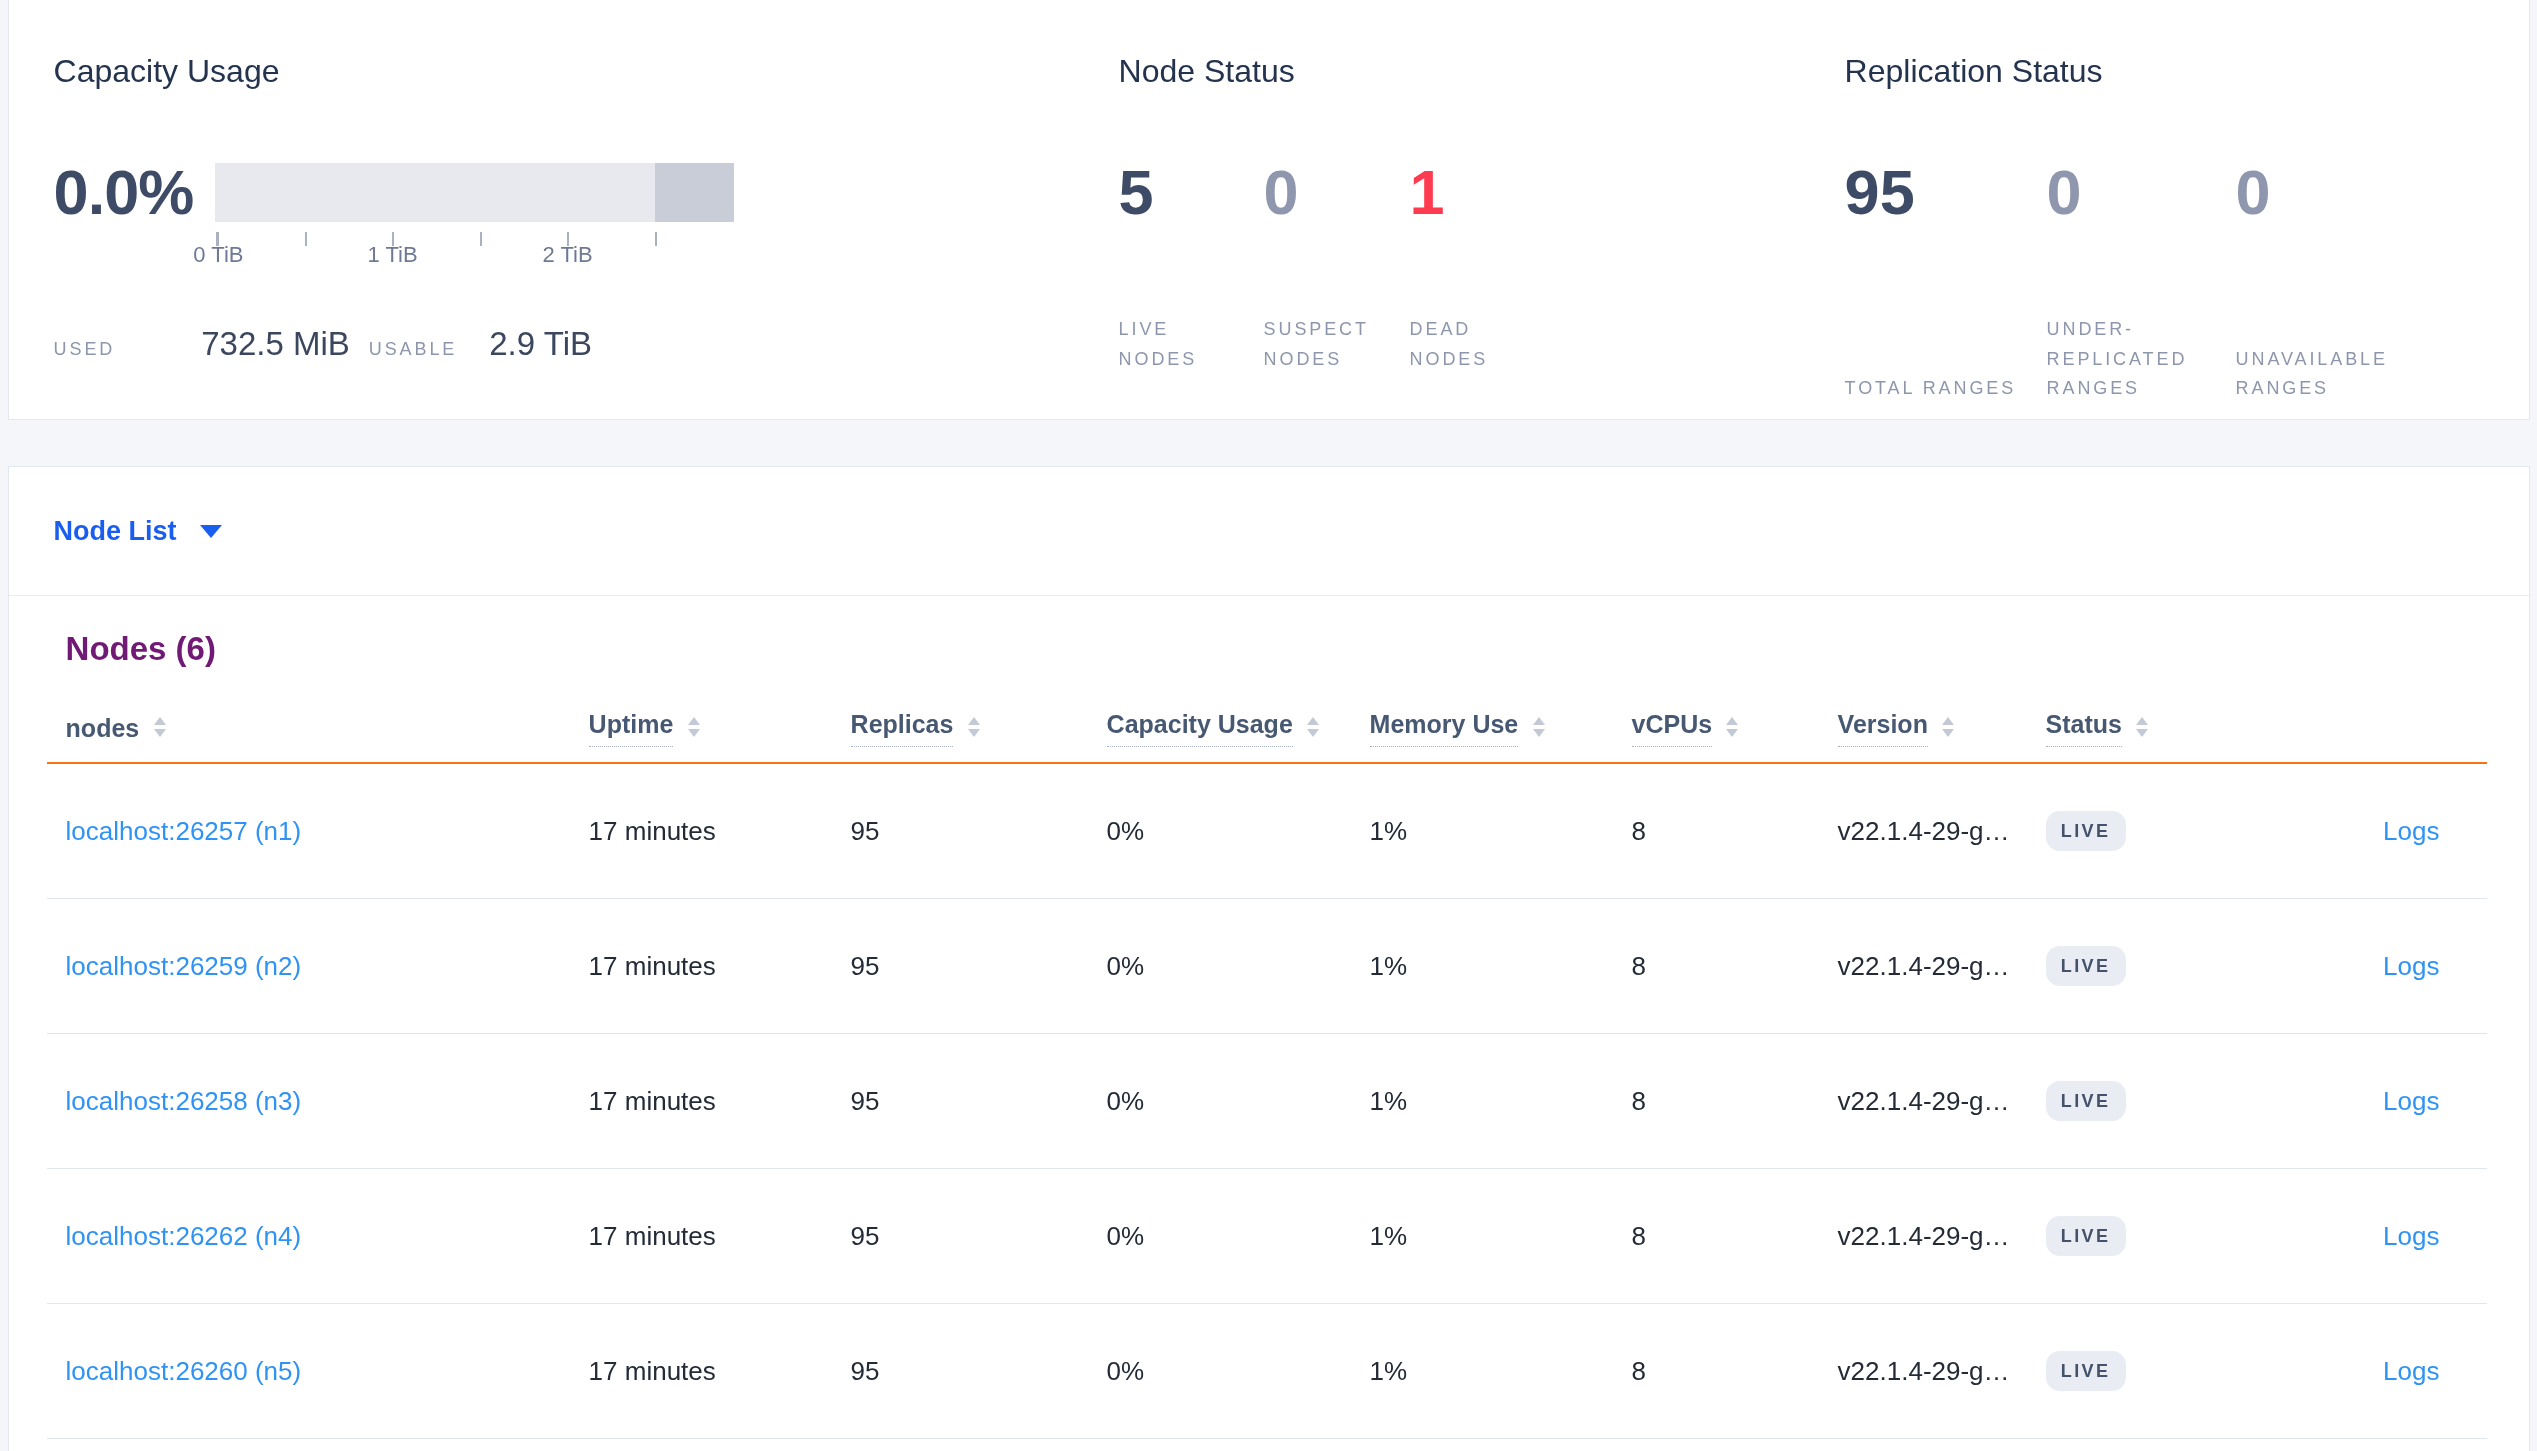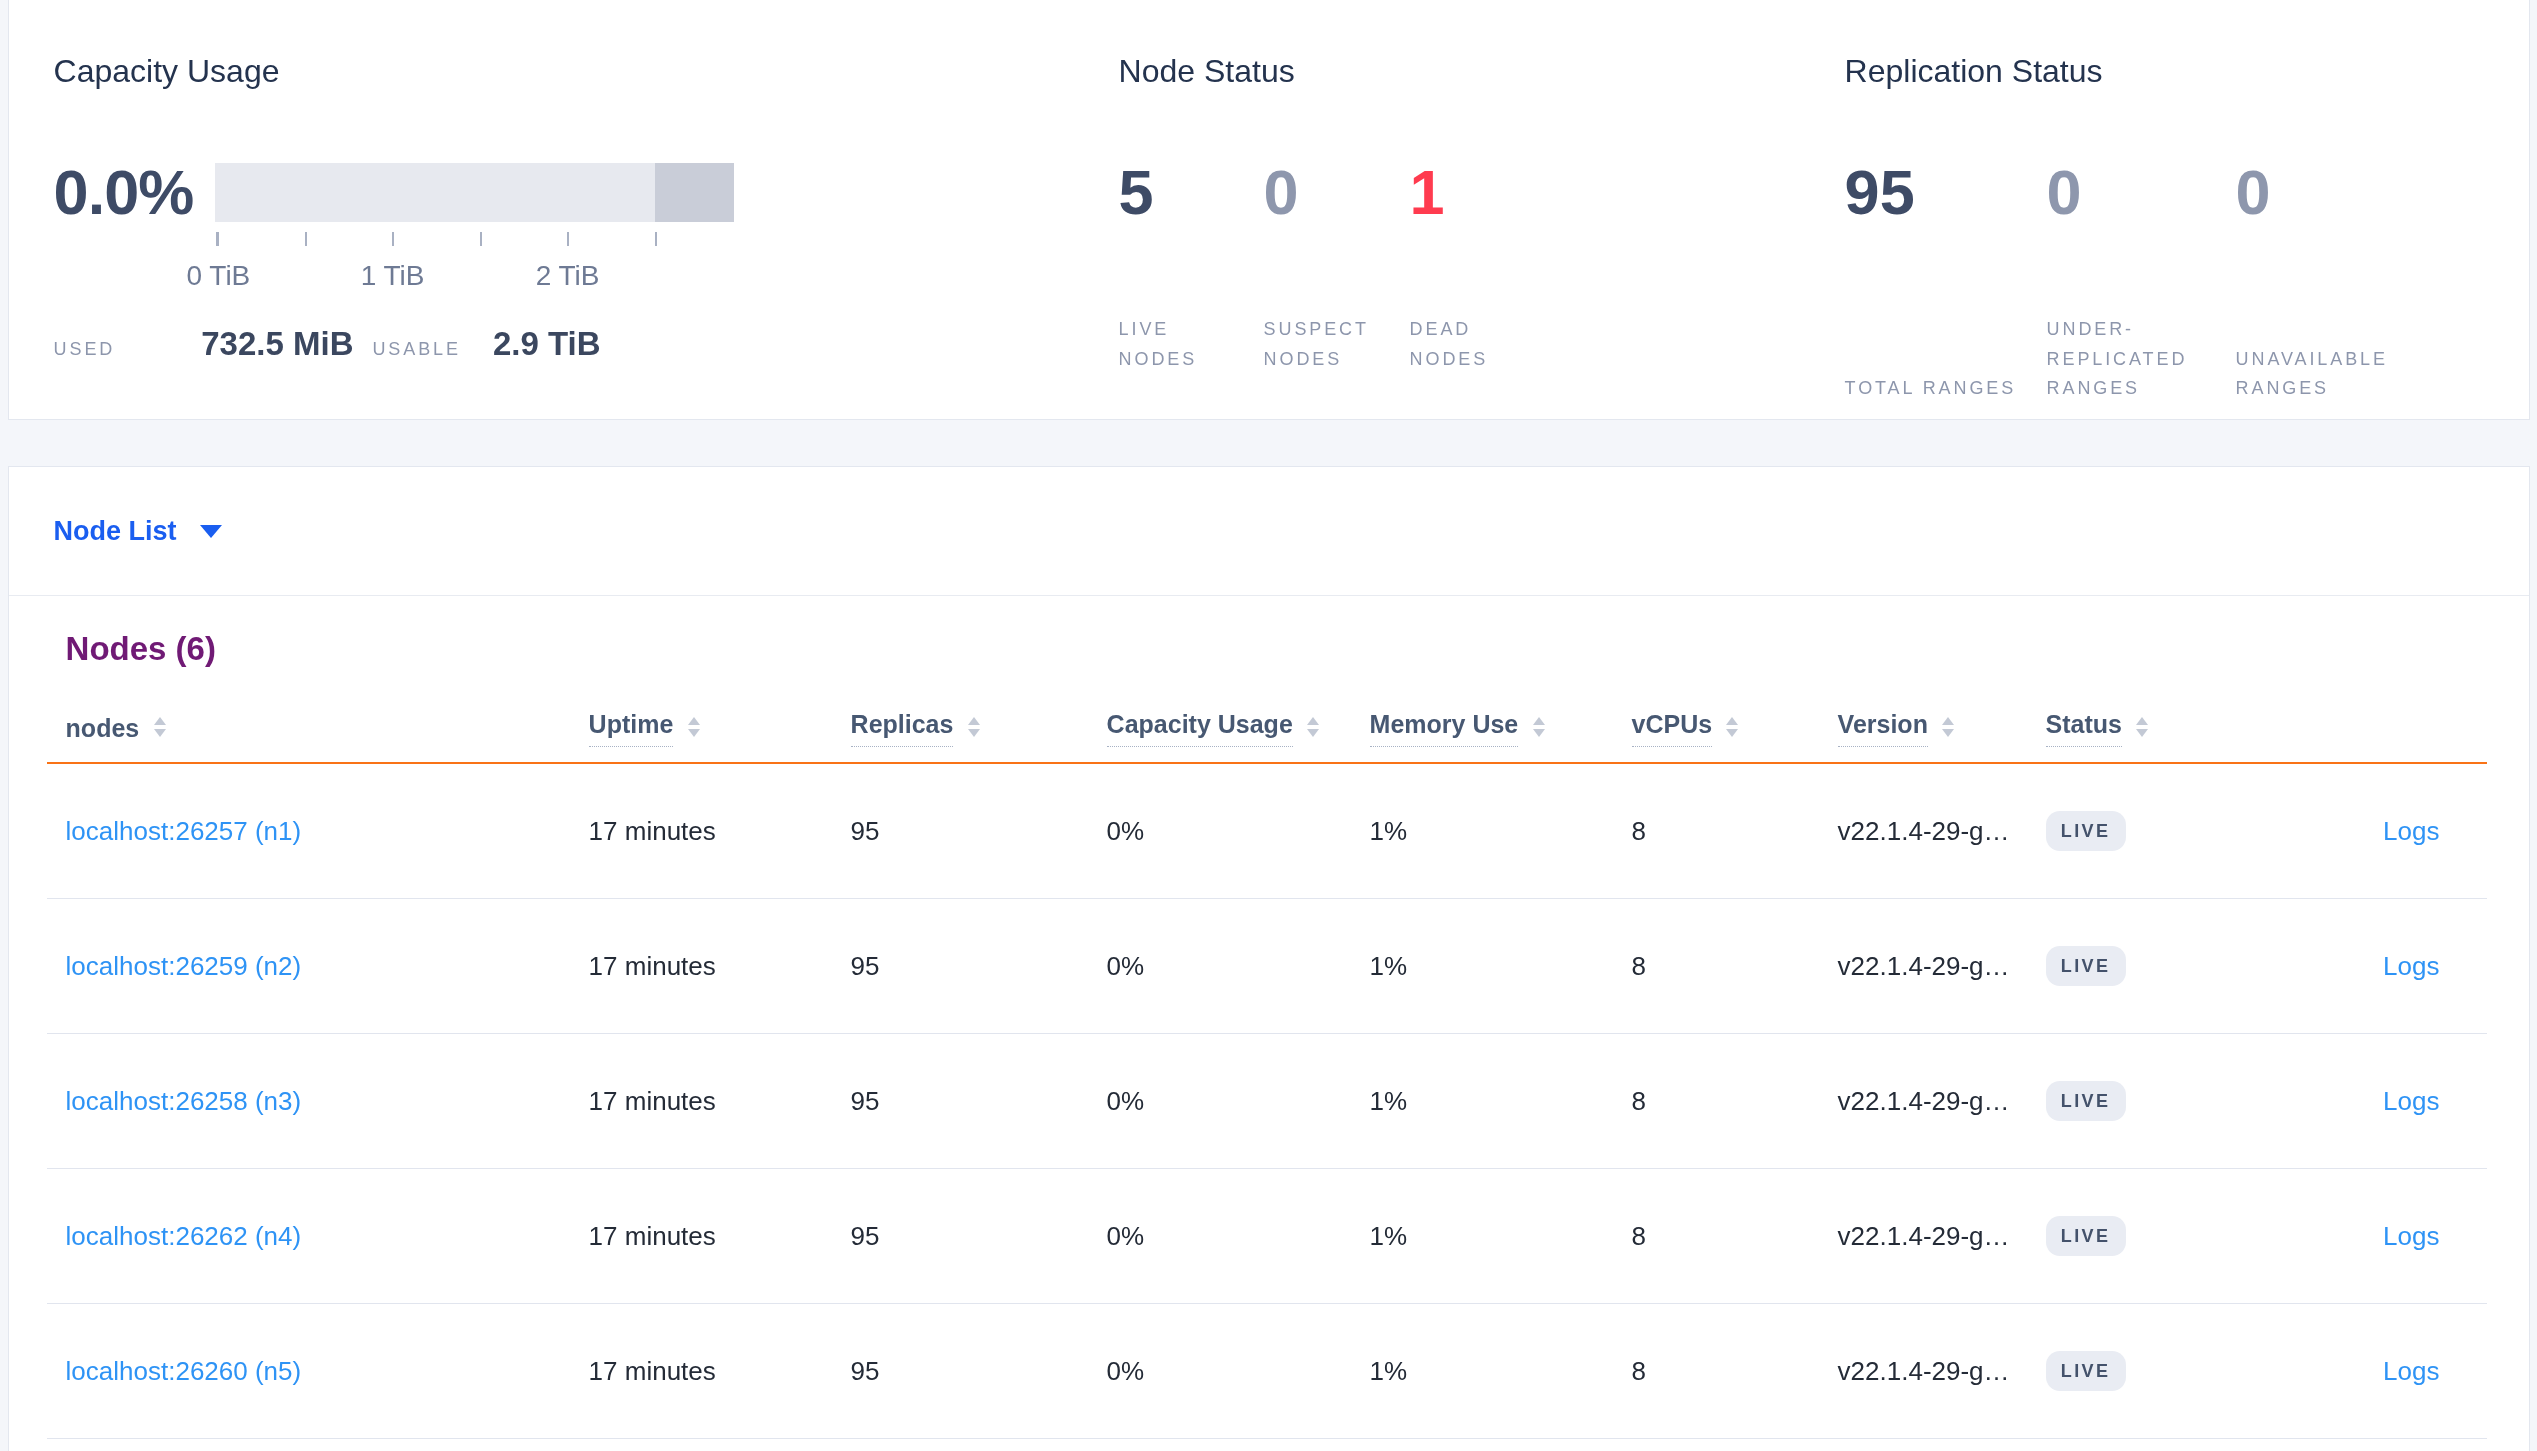--- a/index.html
+++ b/index.html
@@ -44,35 +44,35 @@
   }
   .cap-bar { position:relative; width:519px; height:59px; margin-top:1.9px; display:flex; }
   .cap-seg-light { width:440px; height:100%; }
   .cap-seg-dark  { width:79px;  height:100%; }
   .cap-tick {
     position:absolute; top:69px;
     width:2.9px; height:14.3px;
     background:#a9b1c3;
   }
   .cap-tick-label {
-    position:absolute; top:97px;
+    position:absolute; top:79px;
     transform:translateX(-50%);
-    font-size:28px; color:#6e7a94;
+    font-size:22px; color:#6e7a94;
     white-space:nowrap;
   }
   .cap-stats { display:flex; align-items:baseline; margin-top:101px; }
   .summary-label {
     font-size:18px;
     letter-spacing:2.9px;
     font-weight:500;
     color:#8d96ac;
   }
   .cap-value {
     font-size:33px;
-    font-weight:700;
+    font-weight:400;
     color:#3b475f;
   }
   .ml-90 { margin-left:86px; } .ml-26 { margin-left:19px; } .ml-34 { margin-left:32px; }
   
   .stat-vals { display:flex; margin-top:69px; height:63px; }
   .stat-val {
     font-size:63px; line-height:63px; font-weight:600;
   }
   .tone-dark   { color:#3e4b66; }
   .tone-muted  { color:#8e97ad; }

